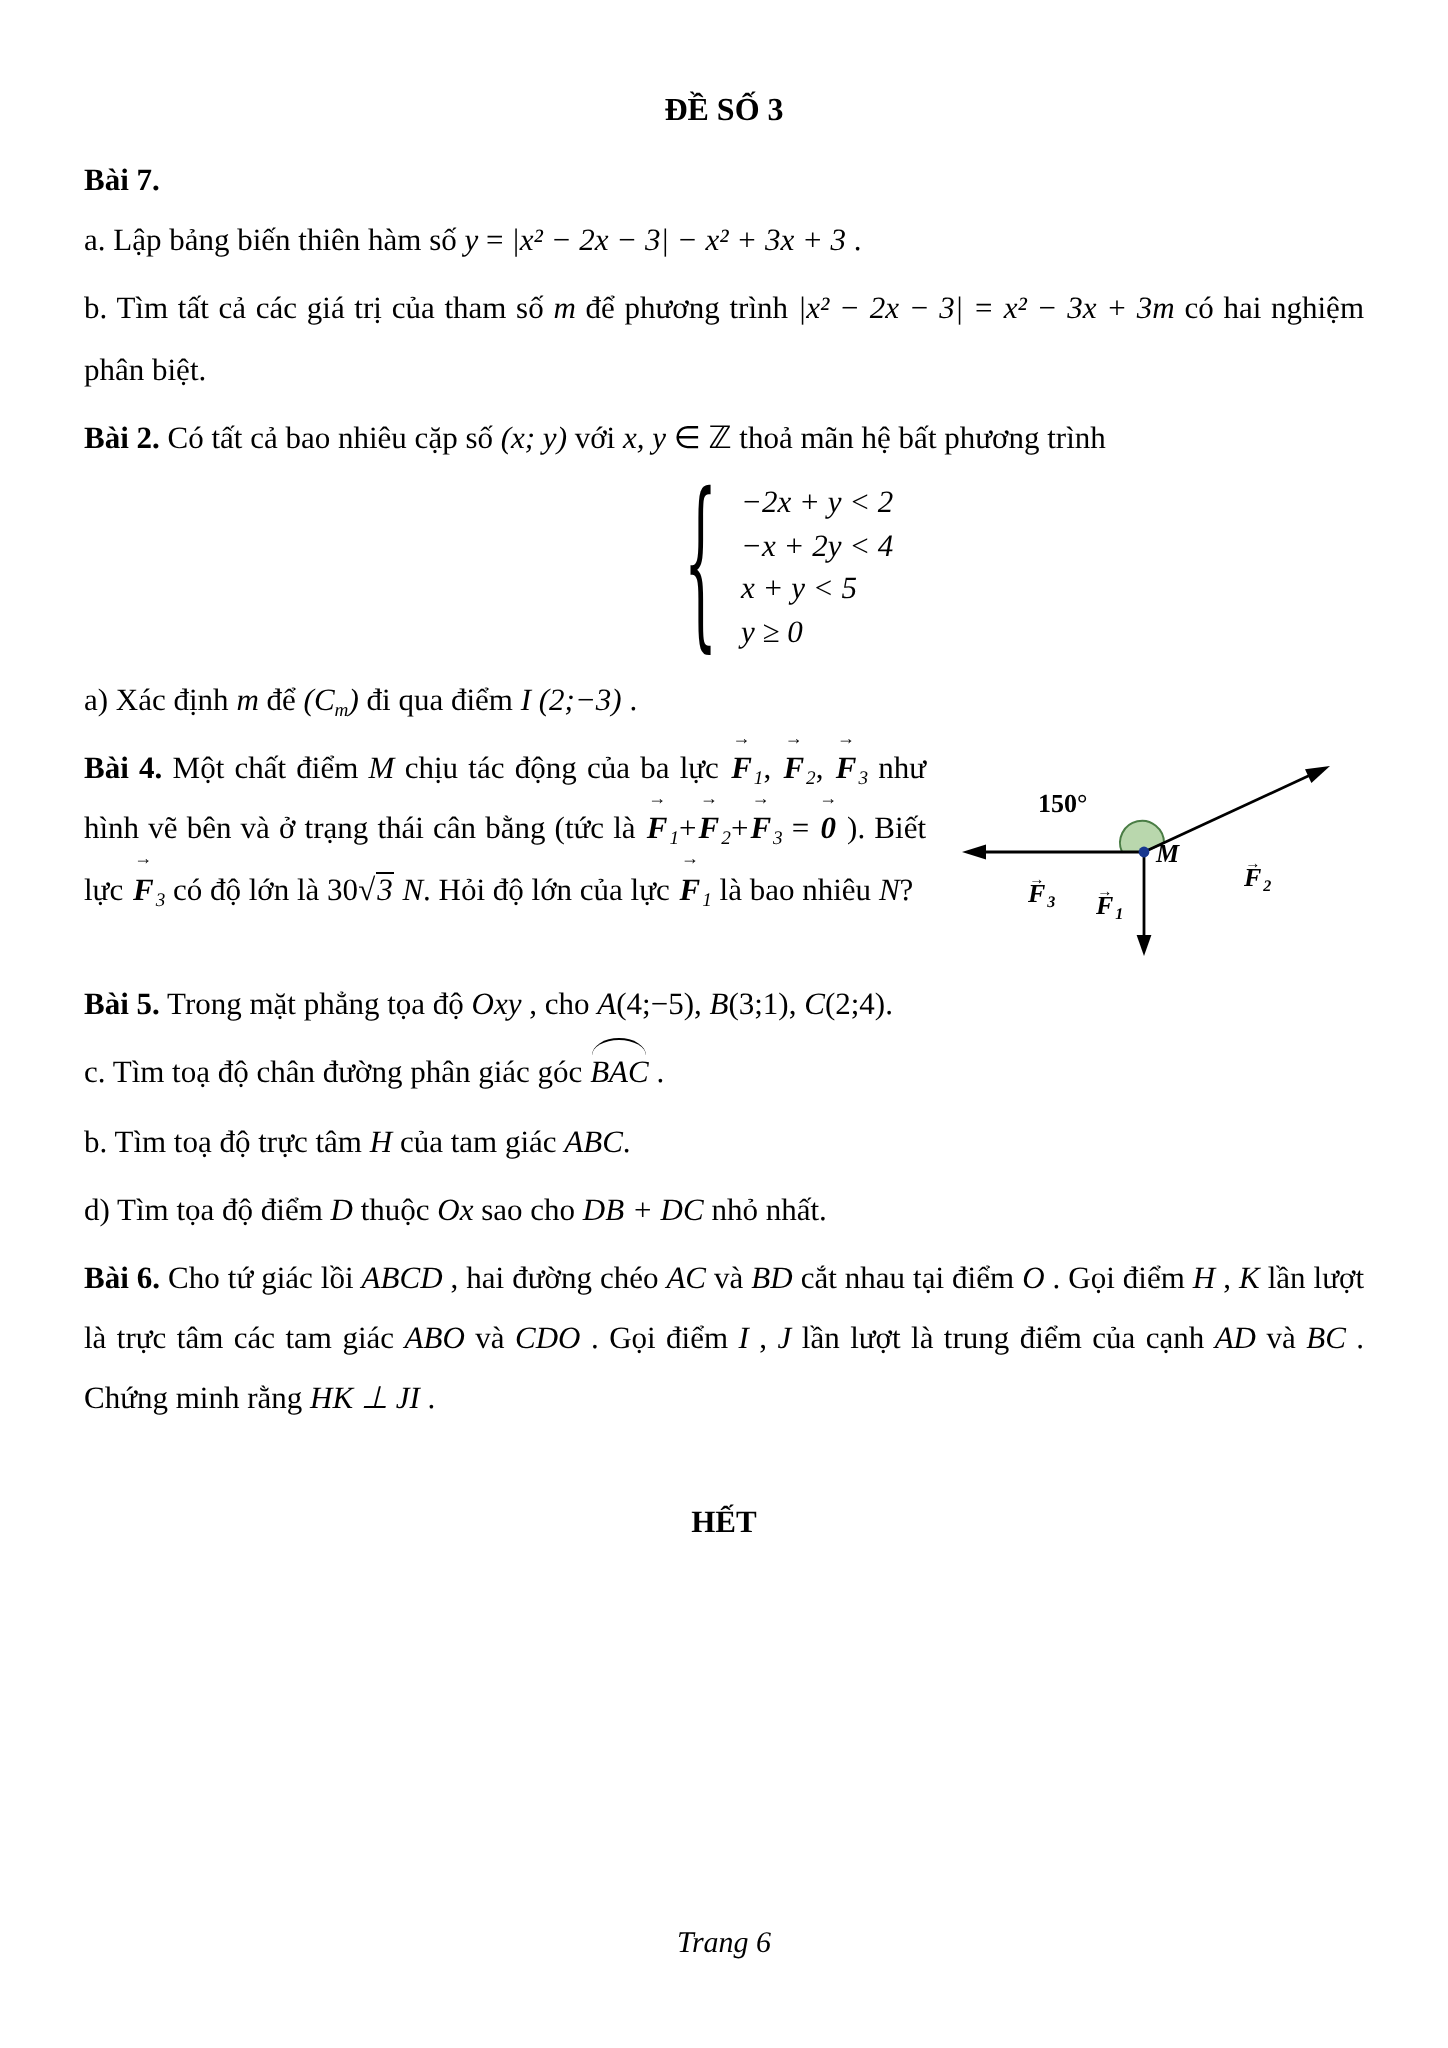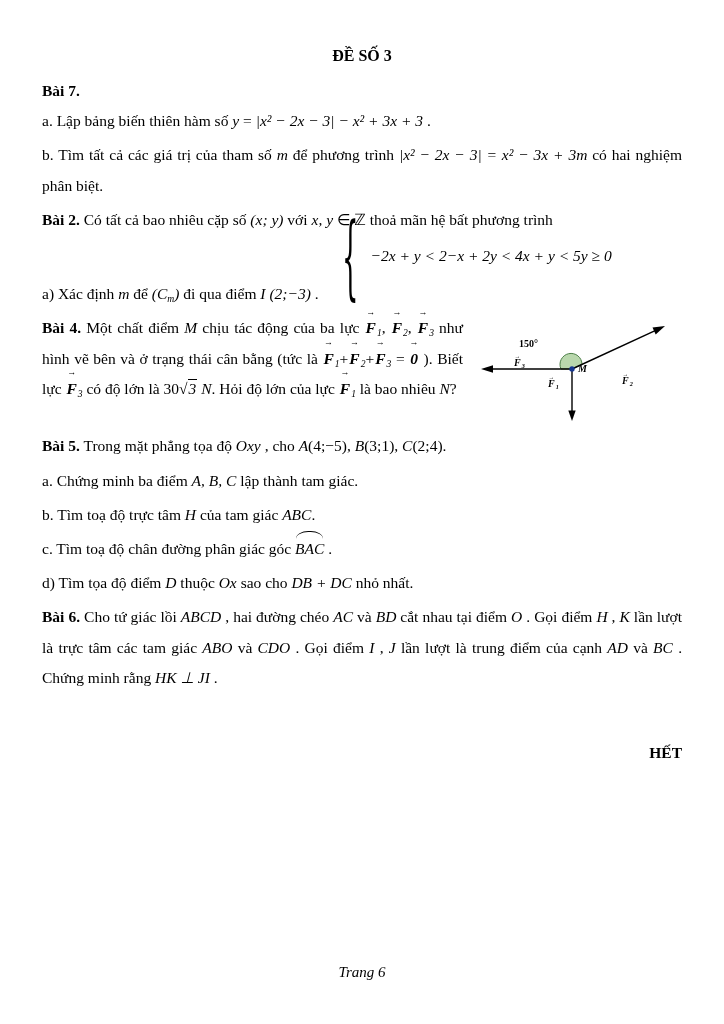--- a/index.html
+++ b/index.html
@@ -25,30 +25,30 @@
   .arc::before {
     content:""; position:absolute; left:4%; right:4%; top:-0.22em; height:0.5em;
     border-top:1.4px solid #000; border-radius:50% / 100% 100% 0 0;
   }
   
   .system { display:flex; align-items:center; margin:6px 0 8px 300px; }
   .sys-brace {
     display:inline-block; font-family:"DejaVu Serif", serif; font-size:26px; font-weight:300;
     transform:scale(1.0,3.55); transform-origin:center; margin-right:12px;
   }
-  .sys-eqs { display:flex; flex-direction:row; }
+  .sys-eqs { display:flex; flex-direction:column; }
   .sys-eqs > div { line-height:1.4; }
   
   .clearfix::after { content:""; display:block; clear:both; }
   .fig { float:right; width:205px; height:114px; position:relative; margin:2px 0 2px 14px; }
   .fig svg { position:absolute; left:0; top:0; }
-  .flabel { position:absolute; font-size:10px; font-weight:bold; line-height:1.1; white-space:nowrap; }
+  .flabel { position:absolute; font-size:13px; font-weight:bold; line-height:1.1; white-space:nowrap; }
   .flabel .vec::after { top:-0.55em; }
   .pm { font-style:italic; }
-  .end-marker { text-align:right; font-weight:bold; margin-top:44px; line-height:2.0; }
+  .end-marker { text-align:center; font-weight:bold; margin-top:30px; line-height:2.0; }
   .footer {
     position:absolute; left:0; right:0; top:964px; text-align:center;
     font-style:italic; font-size:15px;
   }
 </style>
 </head>
 <body>
 
 <div class="page">
 
@@ -87,31 +87,30 @@
           <polygon points="95,106 91.3,95.5 98.7,95.5" fill="#000"></polygon>
         </g>
         <g>
           <line x1="95" y1="54" x2="179.8" y2="14.8" stroke="#000" stroke-width="1.4"></line>
           <polygon points="188,11 178.7,19.5 175.5,12.6" fill="#000"></polygon>
         </g>
         <circle cx="95" cy="54" r="2.7" fill="#17378f"></circle>
       </svg>
       <span class="flabel" style="left:42px; top:23px;">150°</span>
       <span class="flabel" style="left:144px; top:24px;margin-top:36px;"><span class="vec">F</span><sub>2</sub></span>
-      <span class="flabel" style="left:36px; top:42px;"><span class="vec">F</span><sub>3</sub></span>
-      <span class="flabel" style="left:70px; top:63px;"><span class="vec">F</span><sub>1</sub></span>
+      <span class="flabel" style="left:36px; top:68px;"><span class="vec">F</span><sub>3</sub></span>
+      <span class="flabel" style="left:70px; top:74px;"><span class="vec">F</span><sub>1</sub></span>
       <span class="flabel pm" style="left:101px; top:48px;">M</span>
     </div>
     <p><b class="lbl">Bài 4.</b> <span>Một chất điểm <span class="m">M</span> chịu tác động của ba lực <span class="vec">F</span><sub>1</sub>, <span class="vec">F</span><sub>2</sub>, <span class="vec">F</span><sub>3</sub> như hình vẽ bên và ở trạng thái cân bằng (tức là <span class="vec">F</span><sub>1</sub>+<span class="vec">F</span><sub>2</sub>+<span class="vec">F</span><sub>3</sub> = <span class="vec">0</span> ). Biết lực <span class="vec">F</span><sub>3</sub> có độ lớn là 30<span class="m">√<span class="rad">3</span></span> <span class="m">N</span>. Hỏi độ lớn của lực <span class="vec">F</span><sub>1</sub> là bao nhiêu <span class="m">N</span>?</span></p>
   </div>
 
   <p><b class="lbl">Bài 5.</b> <span>Trong mặt phẳng tọa độ <span class="m">Oxy</span> , cho <span class="m">A</span>(4;−5), <span class="m">B</span>(3;1), <span class="m">C</span>(2;4).</span></p>
-  <p>a. Chứng minh ba điểm <span class="m">A, B, C</span> lập thành tam giác.</p>
+  <p>c. Tìm toạ độ chân đường phân giác góc <span class="m arc">BAC</span> .</p>
   <p>b. Tìm toạ độ trực tâm <span class="m">H</span> của tam giác <span class="m">ABC</span>.</p>
-  <p>c. Tìm toạ độ chân đường phân giác góc <span class="m arc">BAC</span> .</p>
   <p>d) Tìm tọa độ điểm <span class="m">D</span> thuộc <span class="m">Ox</span> sao cho <span class="m">DB + DC</span> nhỏ nhất.</p>
 
   <p><b class="lbl">Bài 6.</b> <span>Cho tứ giác lồi <span class="m">ABCD</span> , hai đường chéo <span class="m">AC</span> và <span class="m">BD</span> cắt nhau tại điểm <span class="m">O</span> . Gọi điểm <span class="m">H</span> , <span class="m">K</span> lần lượt là trực tâm các tam giác <span class="m">ABO</span> và <span class="m">CDO</span> . Gọi điểm <span class="m">I</span> , <span class="m">J</span> lần lượt là trung điểm của cạnh <span class="m">AD</span> và <span class="m">BC</span> . Chứng minh rằng <span class="m">HK ⊥ JI</span> .</span></p>
 
   <div class="end-marker">HẾT</div>
 
   <div class="footer">Trang 6</div>
 
 </div>
 

